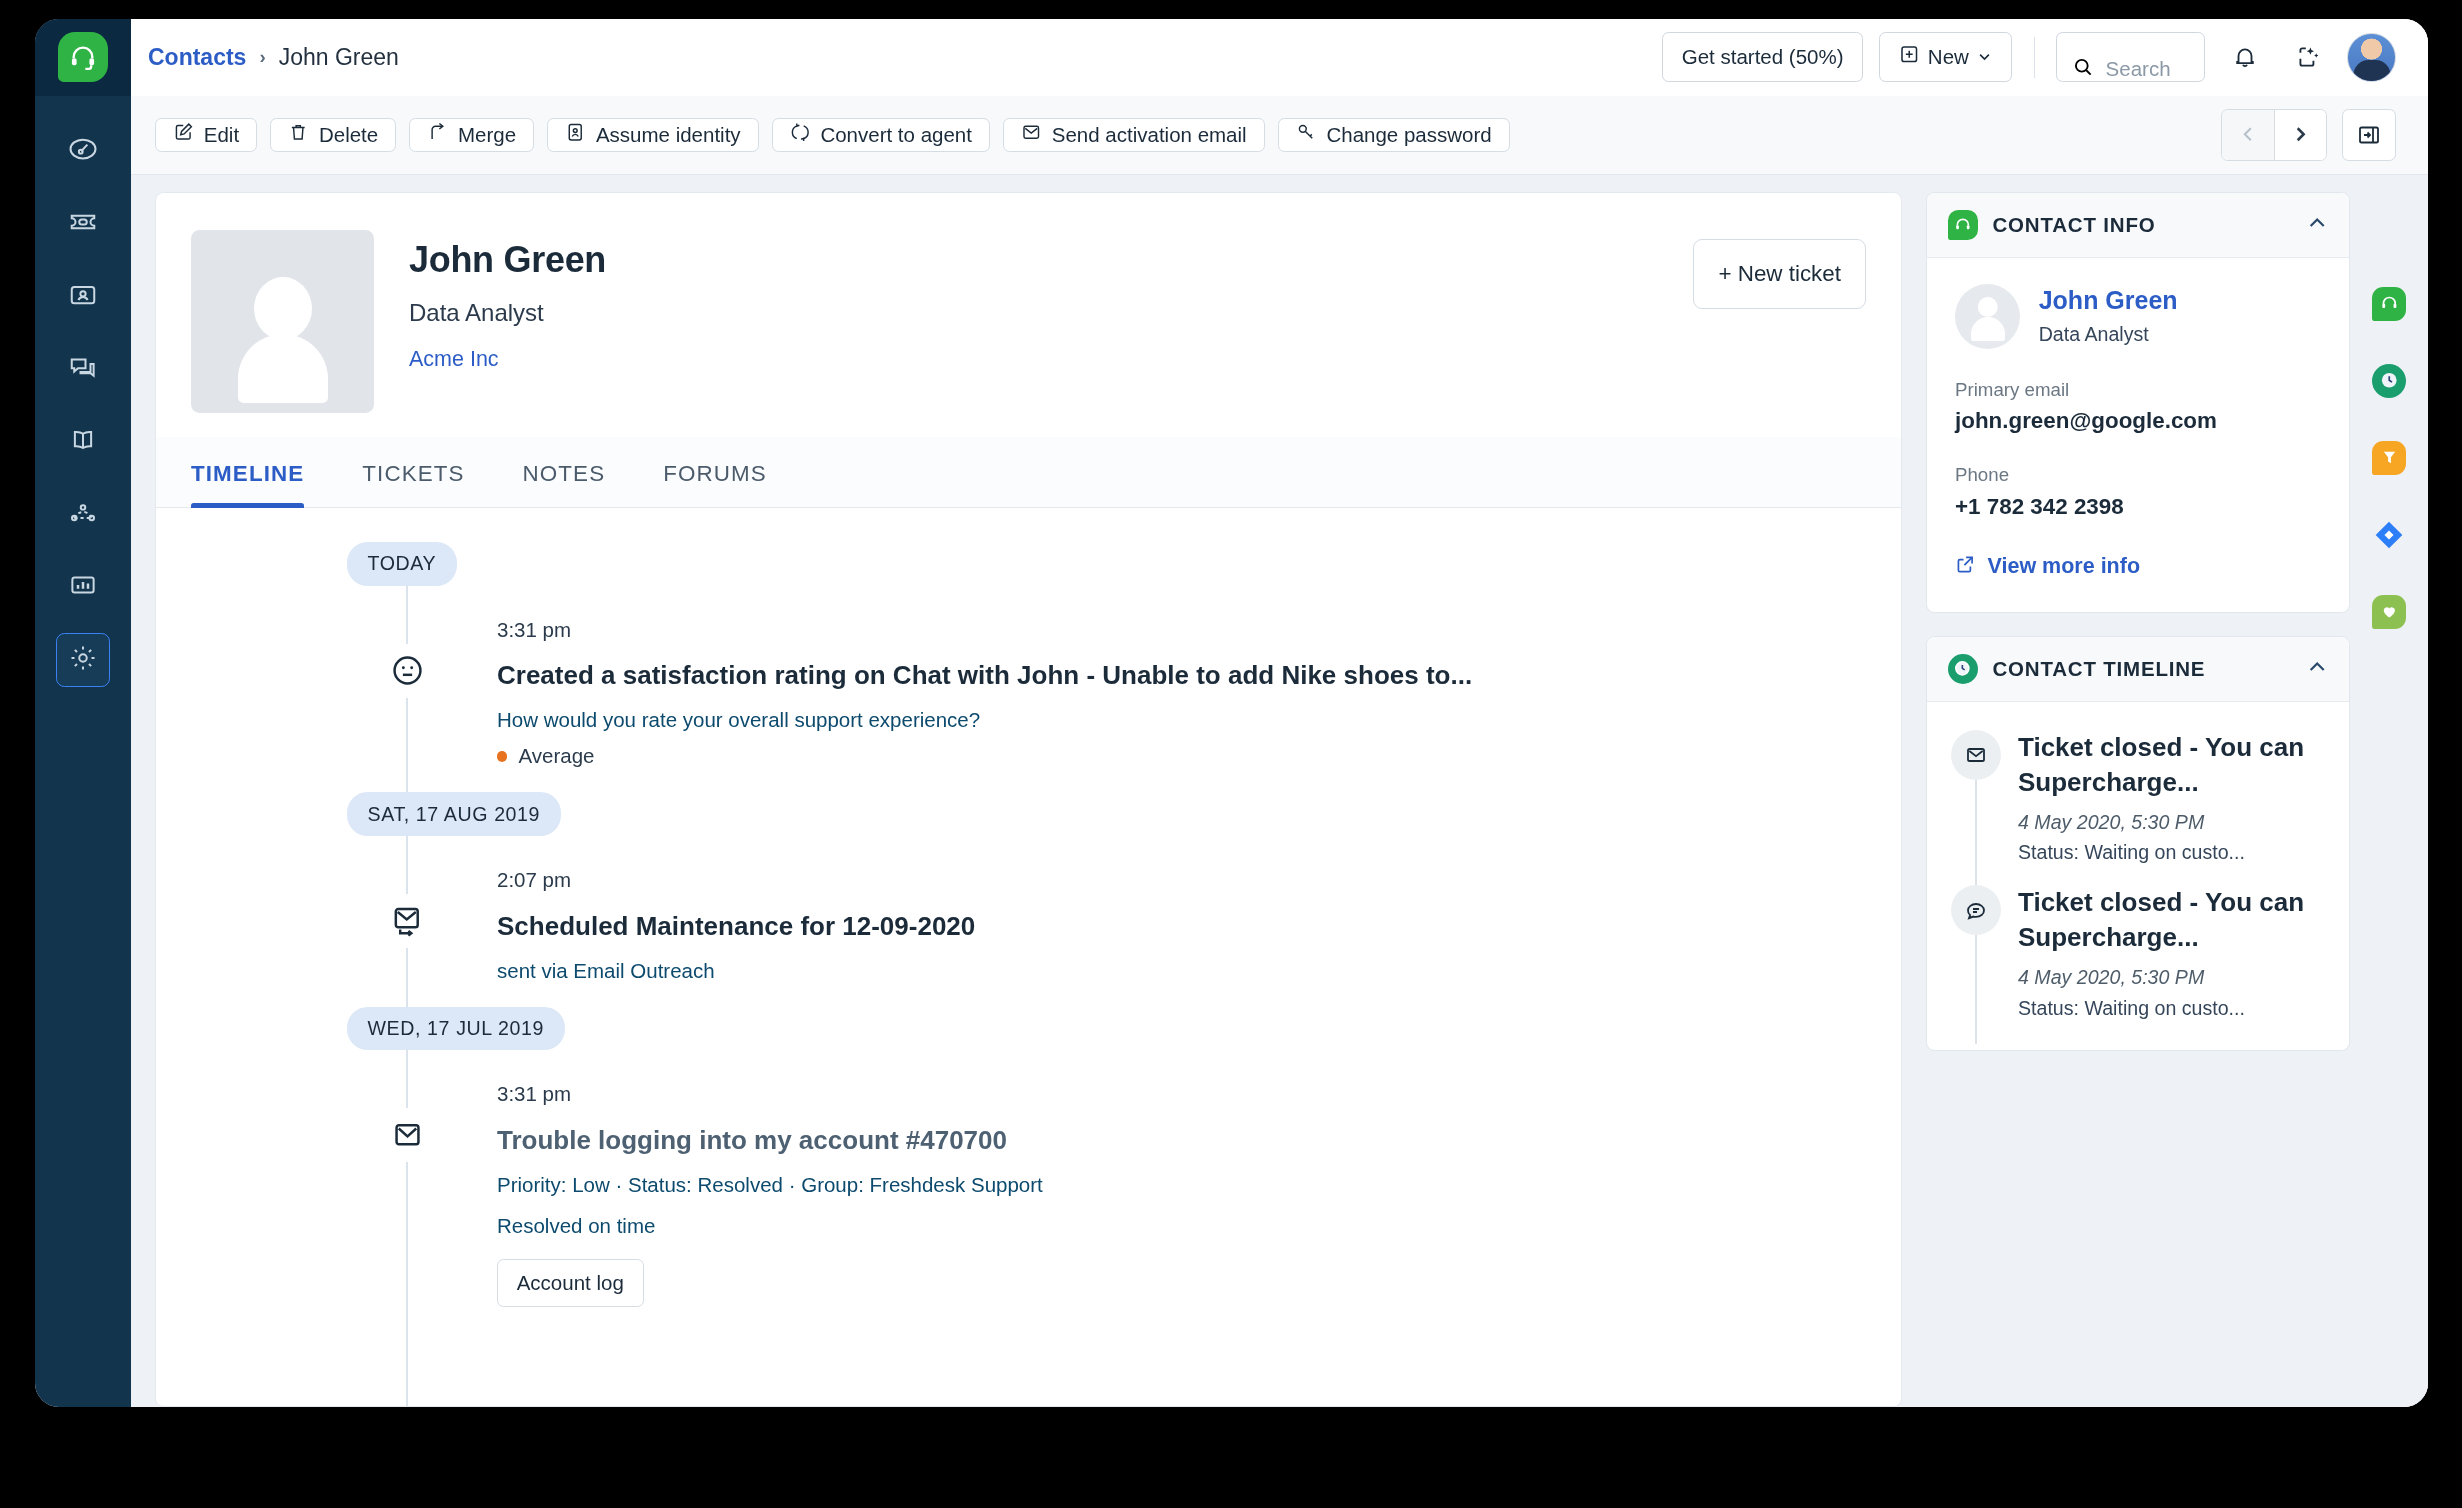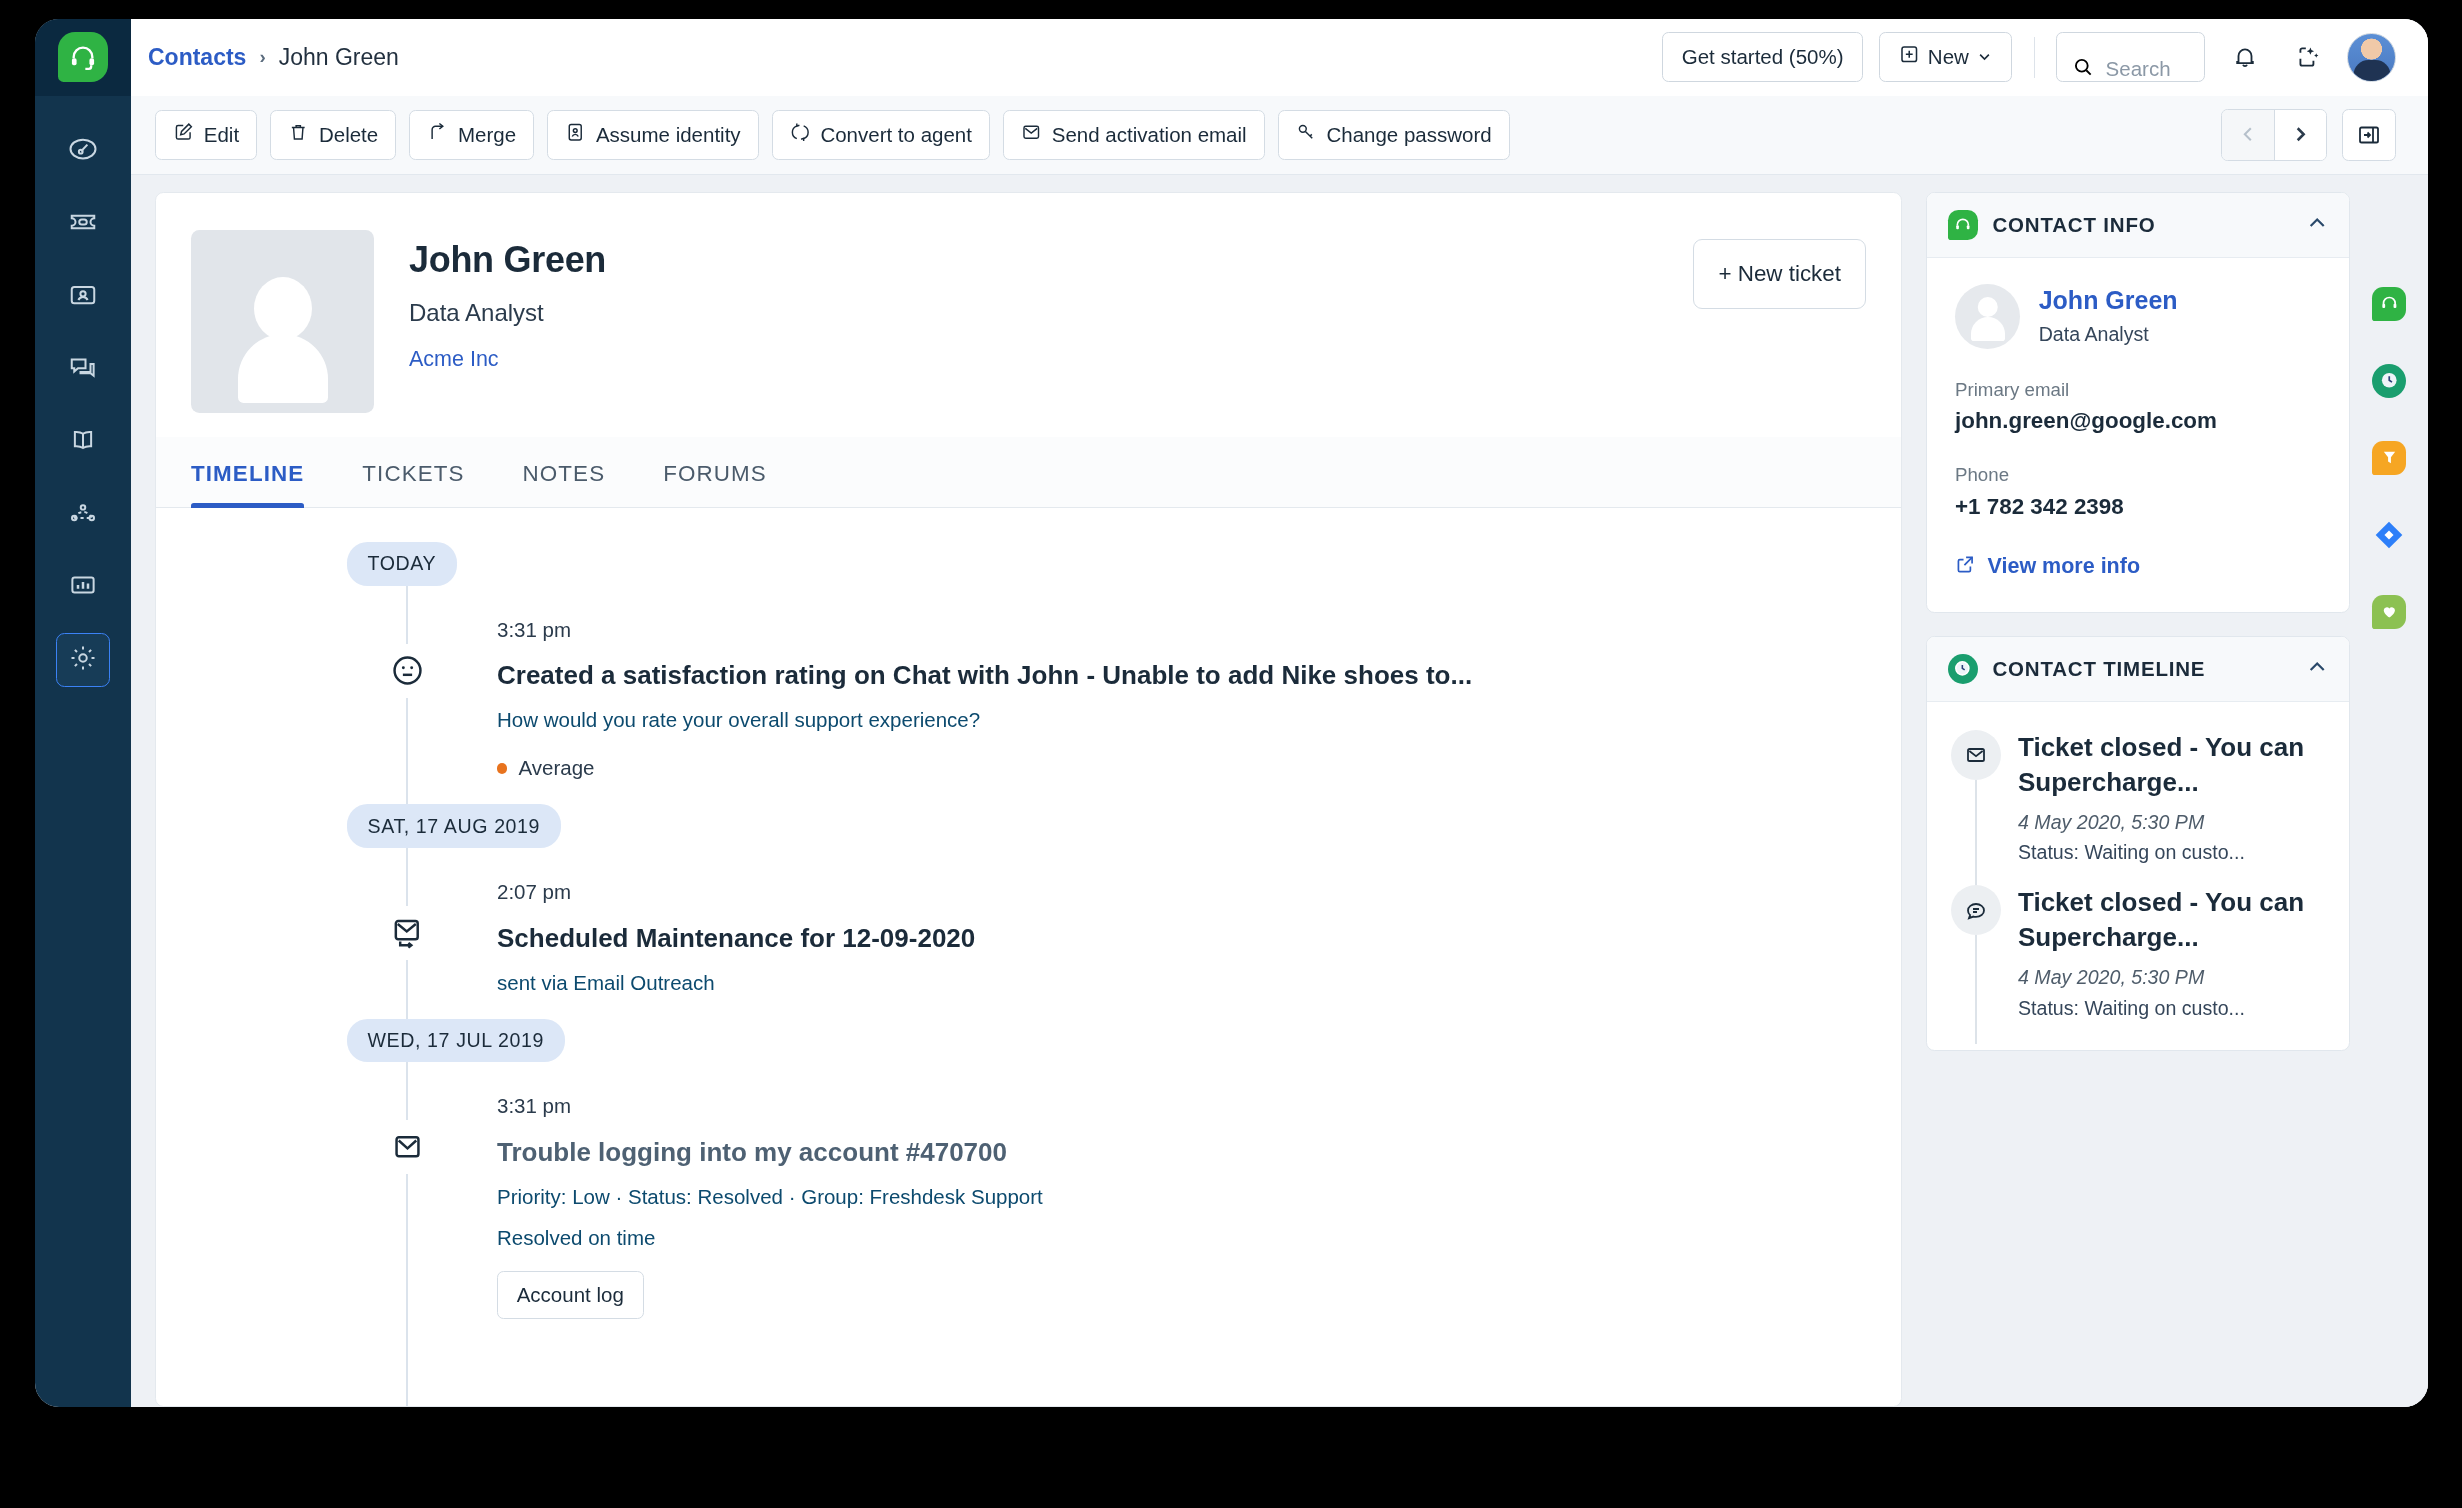--- a/index.html
+++ b/index.html
@@ -103,21 +103,21 @@
 
   
   .toolbar {
     height: 79px; background: #f7f9fb;
     border-bottom: 0.9px solid #e2e8ee;
     display: flex; align-items: center; padding: 0 32px 0 24px;
     gap: 13px; flex: 0 0 79px;
   }
   .tb-btn {
     background: #fff; border: 0.9px solid #d4dce4; border-radius: 6.5px;
-    height: 50px; padding: 0 17px;
+    height: 34px; padding: 0 17px;
     font-size: 20.5px; color: #1b2b3a;
     display: flex; align-items: center; gap: 10.3px; cursor: pointer;
     white-space: nowrap;
     font-family: "Liberation Sans", sans-serif;
   }
   .toolbar-right { margin-left: auto; display: flex; align-items: center; gap: 15px; }
   .pager { display: flex; border: 0.9px solid #d4dce4; border-radius: 6.5px; overflow: hidden; }
   .pager-btn {
     width: 52px; height: 50px; background: #fff;
     display: flex; align-items: center; justify-content: center; cursor: pointer;
@@ -207,21 +207,21 @@
     position: absolute; left: 224px; top: 58px;
     width: 54px; height: 54px; background: #fff;
     display: flex; align-items: center; justify-content: center;
     color: #1b2b3a; z-index: 2;
   }
   .tl-content { margin-left: 341px; padding-bottom: 24px; }
   .tl-time { font-size: 20.5px; color: #2b3b4c; }
   .tl-title { font-size: 26px; font-weight: 700; color: #1b2b3a; margin-top: 18.7px; cursor: pointer; }
   .tl-title.muted { color: #4e6173; font-weight: 600; }
   .tl-sub { font-size: 20.5px; color: #0c4a6e; margin-top: 17px; }
-  .tl-rating { font-size: 20.5px; color: #2b3b4c; margin-top: 24px; display: flex; align-items: center; gap: 11.2px; }
+  .tl-rating { font-size: 20.5px; color: #2b3b4c; margin-top: 12px; display: flex; align-items: center; gap: 11.2px; }
   .rating-dot { width: 10.3px; height: 10.3px; border-radius: 50%; background: #e8731e; }
   .tag-btn {
     margin-top: 20.5px; display: inline-block;
     border: 0.9px solid #d4dce4; border-radius: 6.5px; background: #fff;
     padding: 11.2px 18.7px; font-size: 20.5px; color: #1b2b3a; cursor: pointer;
     font-family: "Liberation Sans", sans-serif;
   }
 
   
   .right-col {

